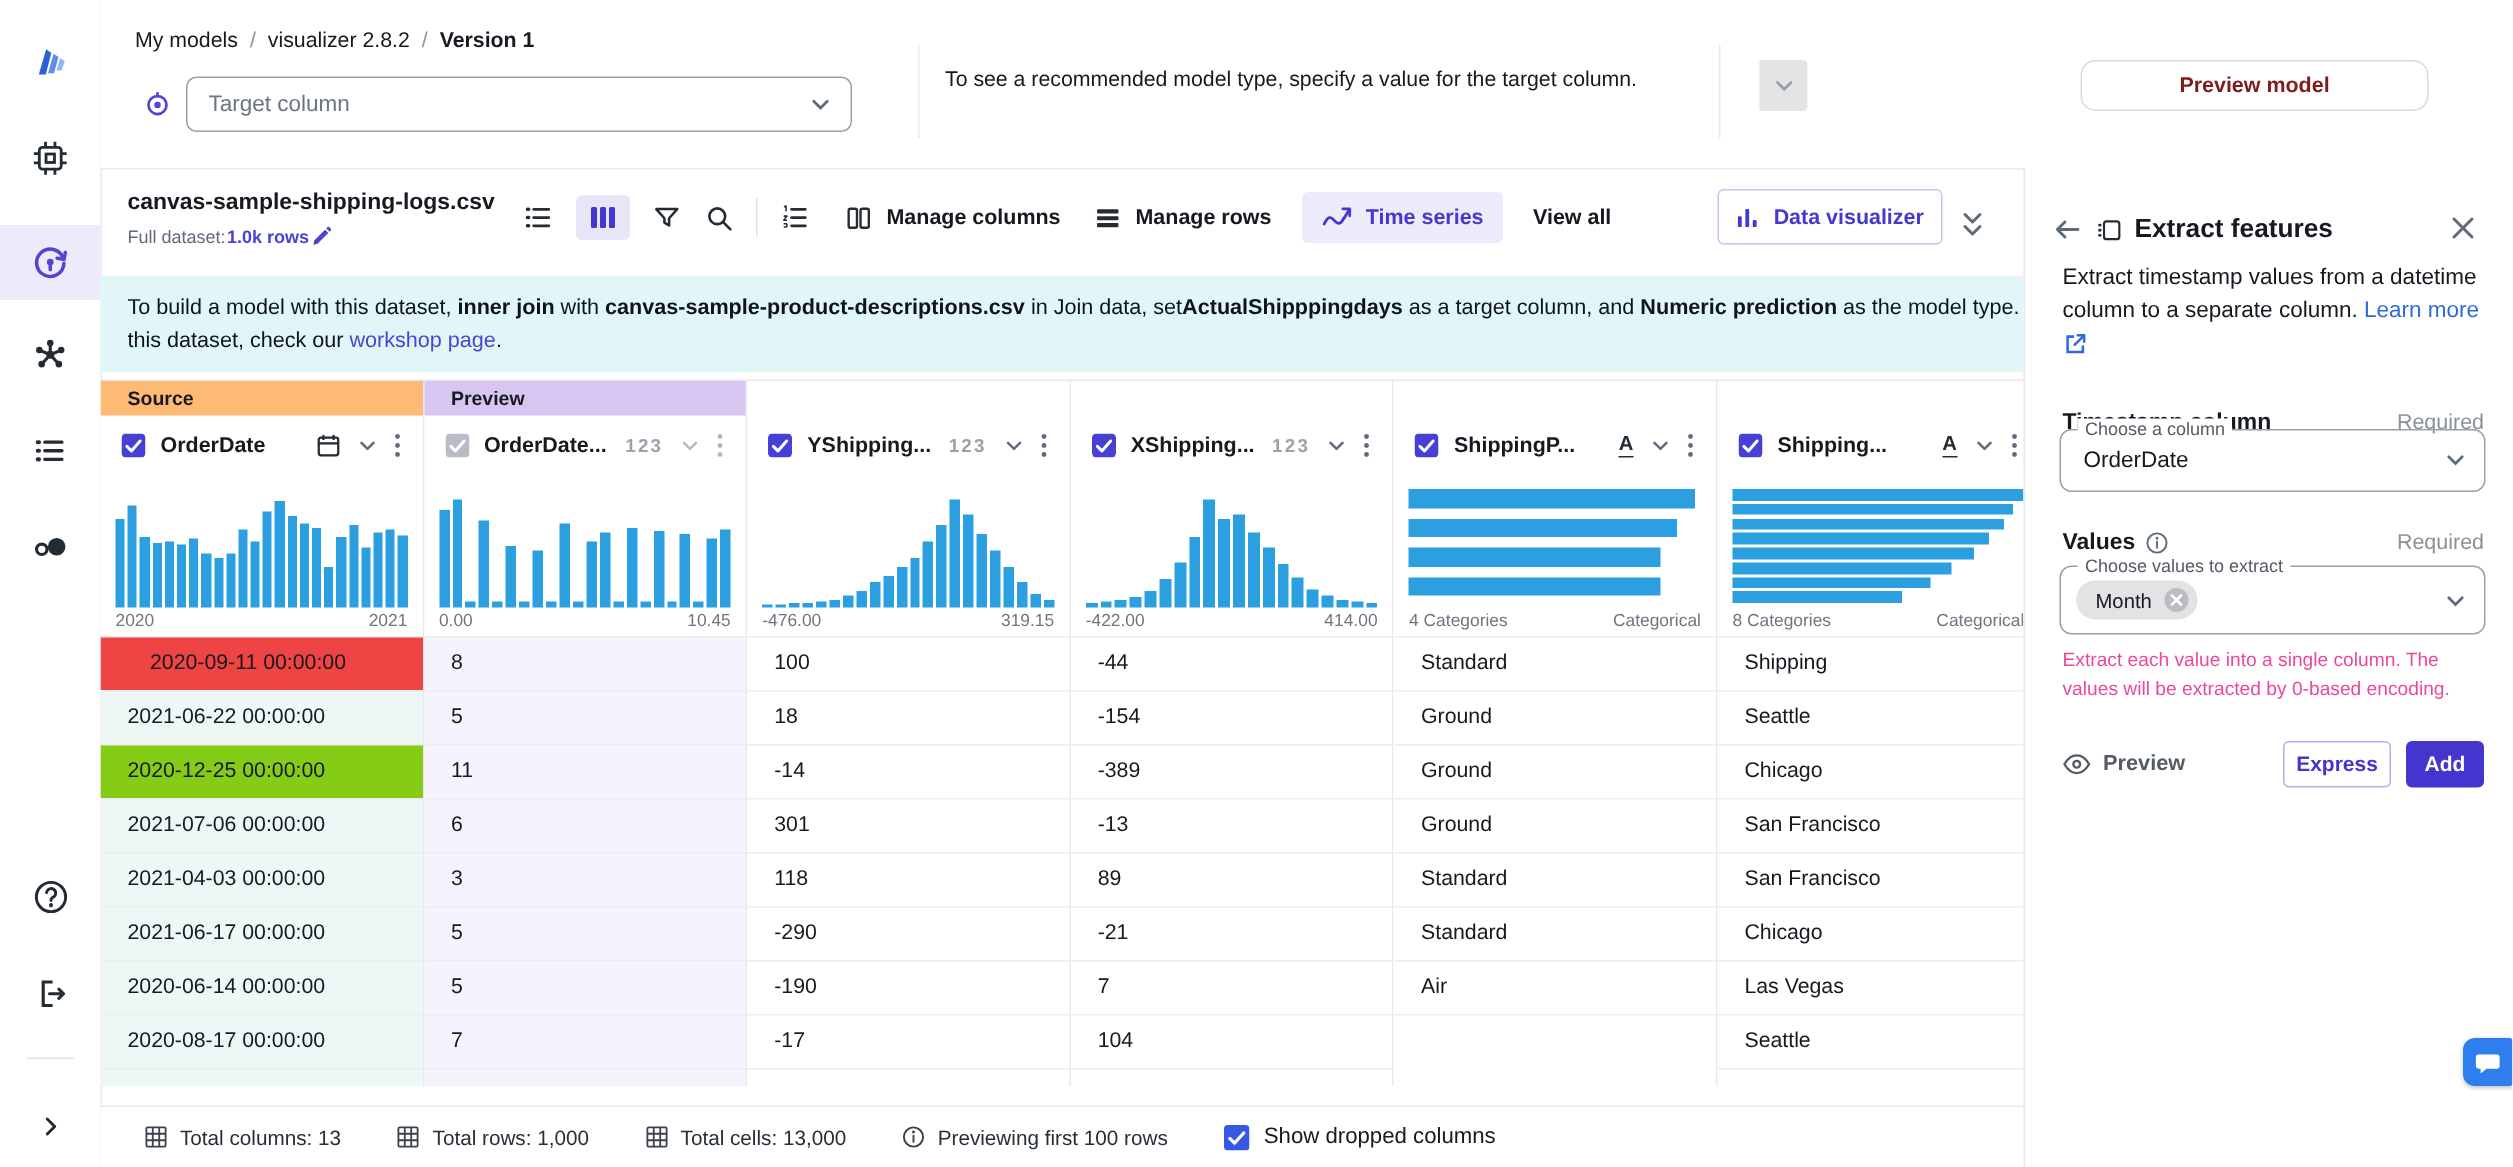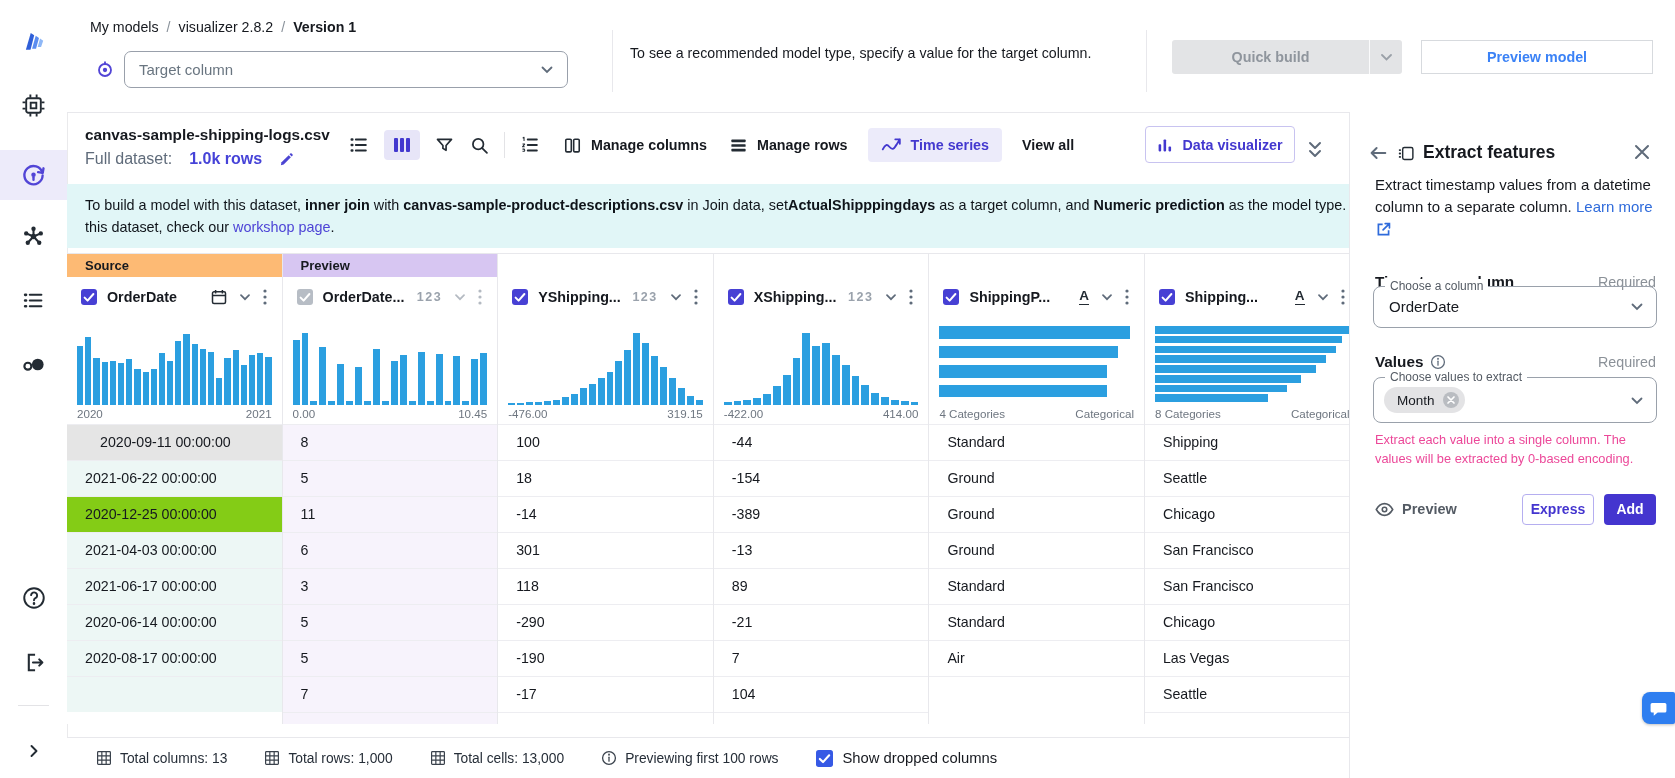--- a/index.html
+++ b/index.html
@@ -18,25 +18,25 @@
   .bc-item.last{font-weight:700}
   .target-icon{position:absolute;left:28px;top:60px}
   .target-select{position:absolute;left:57px;top:51px;width:444px;height:37px;border:1px solid #99a0ab;border-radius:7px;
       display:flex;align-items:center;justify-content:space-between;padding:0 14px;box-sizing:border-box;cursor:pointer}
   .target-ph{color:#697580;font-size:15px}
   .tb-divider{position:absolute;top:30px;height:62px;border-left:1px solid #e8e8ec}
   .hint{position:absolute;left:563px;top:45px;font-size:14.2px;color:#16191f}
   .btn-quick{position:absolute;left:1105px;top:40px;height:34px;display:flex;border-radius:3px;overflow:hidden;cursor:not-allowed}
   .qb-main{width:197px;background:#e3e4e6;color:#8f959d;font-weight:700;font-size:14.3px;display:flex;align-items:center;justify-content:center}
   .qb-caret{width:32px;background:#e3e4e6;border-left:1px solid #fbfbfc;display:flex;align-items:center;justify-content:center}
-  .btn-preview{position:absolute;left:1354px;top:40px;width:232px;height:34px;background:#fff;border:1px solid #d7dade;
-      border-radius:0;color:#3b82f6;font-weight:700;font-size:14.3px;display:flex;align-items:center;justify-content:center;box-sizing:border-box;cursor:not-allowed}
+  .btn-preview{position:absolute;left:1320px;top:40px;width:232px;height:34px;background:#fff;border:1px solid #d7dade;
+      border-radius:10px;color:#7f1d1d;font-weight:700;font-size:14.3px;display:flex;align-items:center;justify-content:center;box-sizing:border-box;cursor:not-allowed}
   
   .ds-title{position:absolute;left:85px;top:126px;font-size:15.3px;font-weight:700}
-  .ds-sub{position:absolute;left:85px;top:150px;display:flex;align-items:center;gap:17px;font-size:16px;color:#5f6b7a}
+  .ds-sub{position:absolute;left:85px;top:150px;display:flex;align-items:center;gap:1px;font-size:12px;color:#5f6b7a}
   .rows-link{color:#4643d8;font-weight:600;cursor:pointer}
   .tools{position:absolute;left:348px;top:127px;height:36px;display:flex;align-items:center;gap:14px}
   .tool{display:flex;align-items:center;justify-content:center;cursor:pointer}
   .tool-pill{width:36px;height:30px;background:#e7e5f8;border-radius:4px}
   .tool-sep{height:26px;border-left:1px solid #e3e3e6}
   .tool-group{display:flex;align-items:center;gap:9px;font-weight:700;font-size:14.3px;color:#16191f;cursor:pointer;margin-left:8px}
   .ts-pill{display:flex;align-items:center;gap:9px;height:34px;padding:0 13px;background:#ecebfa;border-radius:4px;
       color:#4338cf;font-weight:700;font-size:14.3px;cursor:pointer;margin-left:6px}
   .view-all{font-weight:700;font-size:14.3px;margin-left:6px;cursor:pointer}
   .btn-dv{position:absolute;left:1145px;top:126px;width:150px;height:37px;border:1.5px solid #c8c3f0;border-radius:4px;background:#fff;
@@ -192,21 +192,20 @@
     <div class="target-select">
       <span class="target-ph">Target column</span>
       <svg width="12" height="8" viewBox="0 0 12 8">
         <path d="M1.5 1.5l4.5 4.5 4.5-4.5" fill="none" stroke="#5f6b7a" stroke-width="1.8" stroke-linecap="round"></path>
       </svg>
     </div>
     <div class="tb-divider" style="left:545px"></div>
     <div class="hint">To see a recommended model type, specify a value for the target column.</div>
     <div class="tb-divider" style="left:1079px"></div>
     <div class="btn-quick">
-      <span class="qb-main">Quick build</span>
       <span class="qb-caret">
         <svg width="11" height="7" viewBox="0 0 11 7">
           <path d="M1 1l4.5 4.5L10 1" fill="none" stroke="#9aa0a8" stroke-width="1.8" stroke-linecap="round"></path>
         </svg>
       </span>
     </div>
     <div class="btn-preview">Preview model</div>
   </header>
 
   <div class="ds-title">canvas-sample-shipping-logs.csv</div>
@@ -346,23 +345,24 @@
           <span class="vb" style="height:55px"></span>
           <span class="vb" style="height:40px"></span>
           <span class="vb" style="height:50px"></span>
           <span class="vb" style="height:52px"></span>
           <span class="vb" style="height:48px"></span>
         </div>
         <div class="stats">
         <span>2020</span>
         <span>2021</span>
       </div>
-        <div class="cell" style="background:#e5e5e5;padding-left:33px;">2020-09-11 00:00:00</div>
+        <div class="cell" style="background:#ef4444;padding-left:33px;">2020-09-11 00:00:00</div>
         <div class="cell" style="background:#edf7f5;">2021-06-22 00:00:00</div>
         <div class="cell" style="background:#84cc16;">2020-12-25 00:00:00</div>
+        <div class="cell" style="background:#edf7f5;">2021-07-06 00:00:00</div>
         <div class="cell" style="background:#edf7f5;">2021-04-03 00:00:00</div>
         <div class="cell" style="background:#edf7f5;">2021-06-17 00:00:00</div>
         <div class="cell" style="background:#edf7f5;">2020-06-14 00:00:00</div>
         <div class="cell" style="background:#edf7f5;">2020-08-17 00:00:00</div>
         <div class="cell" style="background:#edf7f5;"></div>
       </div>
       <div class="col">
         <div class="band" style="background:#d7c6f2">Preview</div>
         <div class="th">
         <span>

